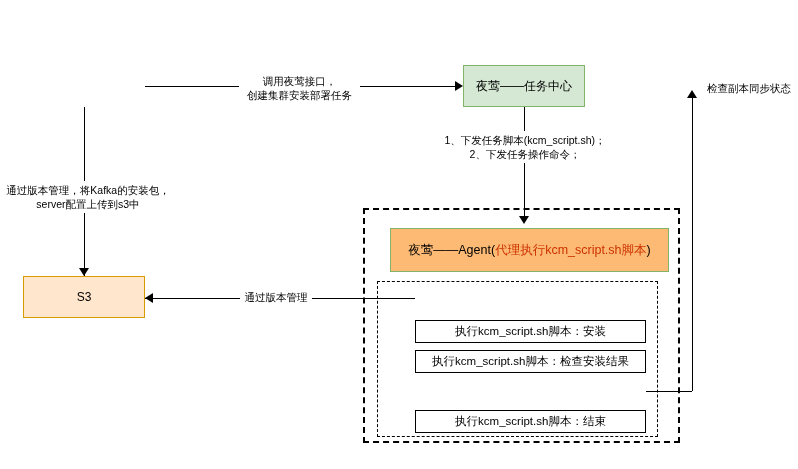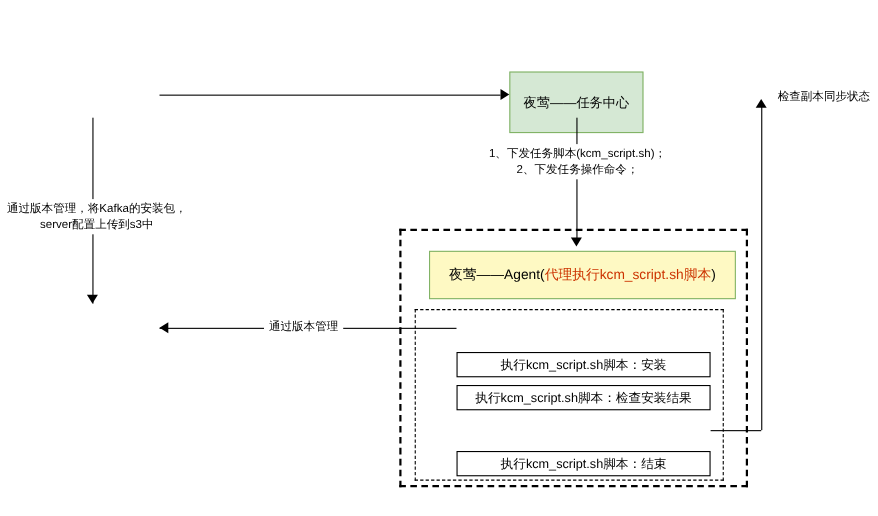--- a/index.html
+++ b/index.html
@@ -49,26 +49,26 @@
   
   #logikm-node {
     left: 23px; top: 65px; width: 122px; height: 42px;
     background: #dae8fc; border: 1px solid #6c8ebf;
   }
   #s3-node {
     left: 23px; top: 276px; width: 122px; height: 42px;
     background: #ffe6cc; border: 1px solid #d79b00;
   }
   #task-center-node {
-    left: 463px; top: 65px; width: 122px; height: 56px;
+    left: 463px; top: 65px; width: 122px; height: 42px;
     background: #d5e8d4; border: 1px solid #82b366;
   }
   #agent-node {
     left: 390px; top: 228px; width: 279px; height: 44px;
-    background: #fef9c3; border: 1px solid #82b366;
+    background: #fdba74; border: 1px solid #82b366;
     font-size: 12.5px;
   }
   #agent-node .accent { color: #cc3300; }
 
   #outer-dashed {
     position: absolute;
     left: 363px; top: 208px; width: 317px; height: 235px;
     border: 2px dashed #000000;
     box-sizing: border-box;
   }
@@ -141,28 +141,33 @@
     border-right: 5px solid transparent;
     border-bottom: 8px solid #000000;
   }
 </style>
 </head>
 <body>
 
 <div id="canvas">
 
 
+  <div class="node" id="s3-node">
+    <span>S3</span>
+  </div>
 
   <div class="node" id="task-center-node">
     <span>夜莺——任务中心</span>
   </div>
 
   <div class="line hline" style="left:145px; top:86px; width:310px;"></div>
   <div class="arrowhead arrow-right" style="left:455px; top:81px;"></div>
 
+  <div class="label" id="label-invoke">调用夜莺接口，
+创建集群安装部署任务</div>
 
   <div class="line vline" style="left:84px; top:107px; height:169px;"></div>
   <div class="arrowhead arrow-down" style="left:79px; top:268px;"></div>
 
   <div class="label" id="label-version">通过版本管理，将Kafka的安装包，
 server配置上传到s3中</div>
 
   <div class="line vline" style="left:524px; top:107px; height:113px;"></div>
   <div class="arrowhead arrow-down" style="left:519px; top:216px;"></div>
 

